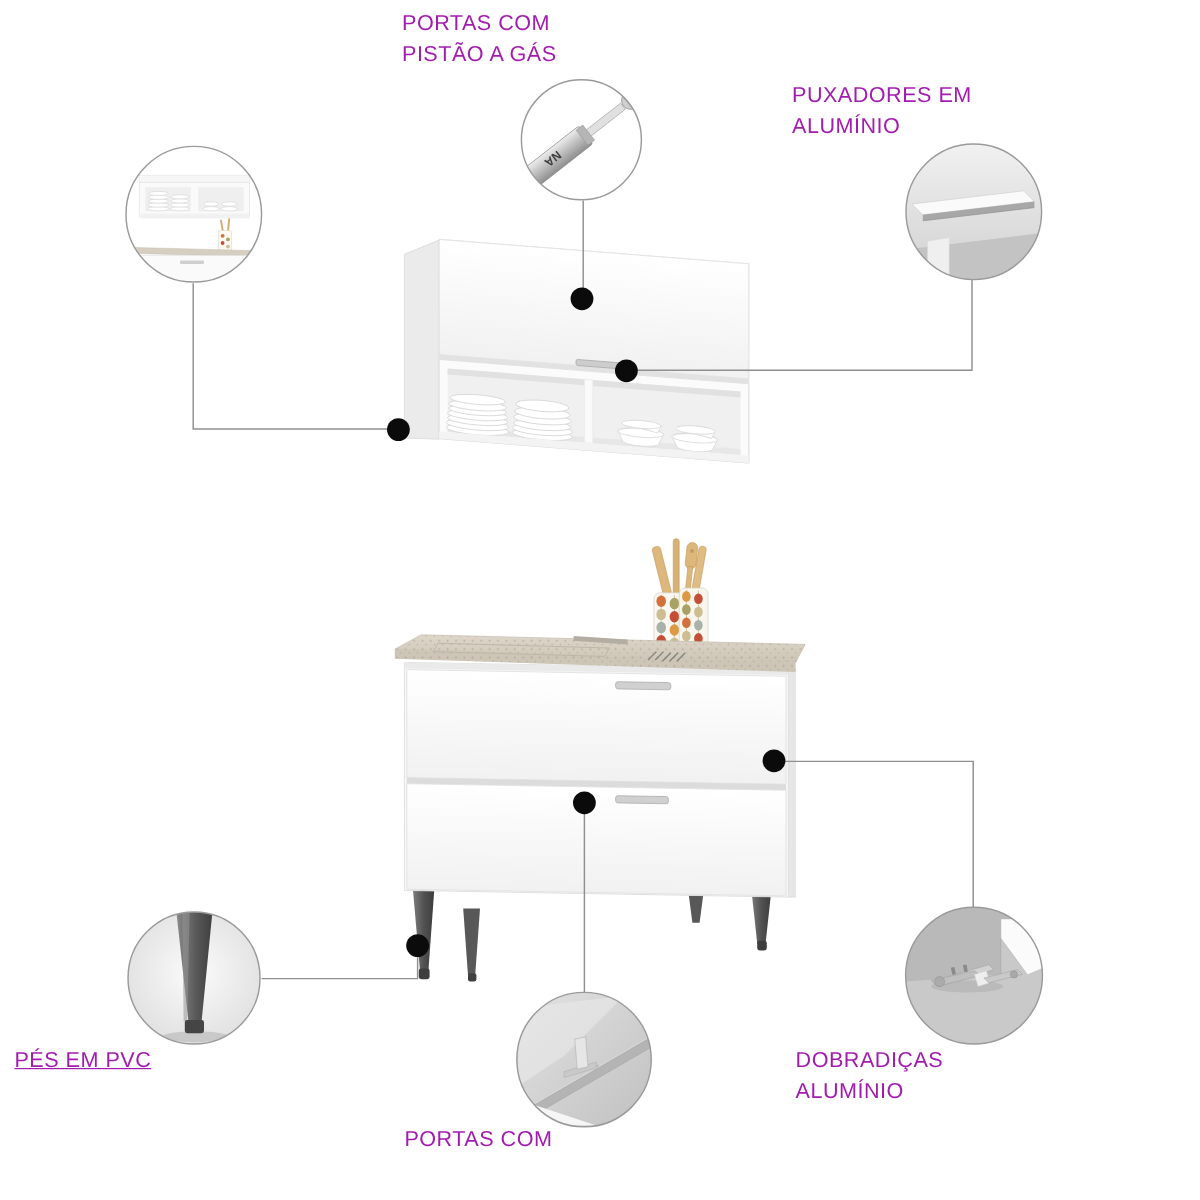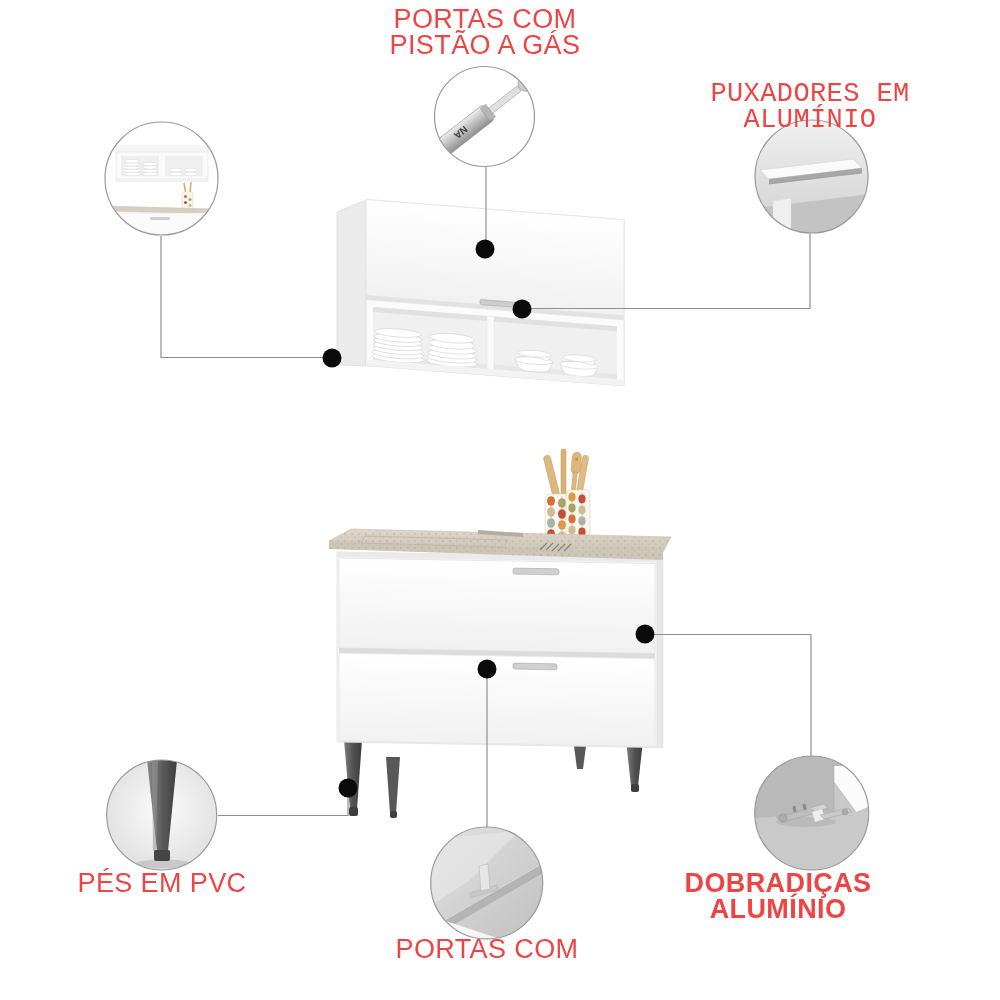--- a/index.html
+++ b/index.html
@@ -2,23 +2,23 @@
 <html><head>
 <meta charset="utf-8">
 <style>
   html,body{margin:0;padding:0;background:#ffffff;}
   .canvas{
     position:relative;width:1000px;height:1000px;background:#ffffff;overflow:hidden;
     font-family:"Liberation Sans", sans-serif;
   }
   .stage{position:absolute;left:0;top:0;width:1000px;height:1000px;}
   .callout-label{
-    position:absolute;width:300px;text-align:center;
-    font-size:27px;line-height:25.5px;letter-spacing:.4px;
-    color:#ef4444;font-weight:400;
+    position:absolute;width:300px;
+    font-size:18px;line-height:25.5px;letter-spacing:.4px;
+    color:#a21caf;font-weight:400;
   }
   .callout-label span{display:block;white-space:nowrap;}
 </style>
 </head>
 <body>
 
 <div class="canvas">
 
   <svg class="stage" viewBox="0 0 1000 1000">
     <defs>
@@ -329,28 +329,28 @@
         <circle cx="845" cy="812" r="3" fill="#a9a9a9" stroke="#8f8f8f" stroke-width="0.4"></circle>
       </g>
       <circle cx="811.7" cy="813" r="57" fill="none" stroke="#9a9a9a" stroke-width="1.2"></circle>
     </g>
   </svg>
 
   <div class="callout-label" style="left:335px;top:7px;">
     <span>PORTAS COM</span>
     <span>PISTÃO A GÁS</span>
   </div>
-  <div class="callout-label" style="left:660px;top:82px;font-family:Liberation Mono, monospace;">
+  <div class="callout-label" style="left:660px;top:67px;">
     <span>PUXADORES EM</span>
     <span>ALUMÍNIO</span>
   </div>
-  <div class="callout-label" style="left:12px;top:871px;">
+  <div class="callout-label" style="left:12px;top:871px;text-decoration:underline;">
     <span>PÉS EM PVC</span>
   </div>
   <div class="callout-label" style="left:337px;top:937px;">
     <span>PORTAS COM</span>
   </div>
-  <div class="callout-label" style="left:628px;top:871px;font-weight:bold;">
+  <div class="callout-label" style="left:663px;top:871px;">
     <span>DOBRADIÇAS</span>
     <span>ALUMÍNIO</span>
   </div>
 
 </div>
 
 </body></html>

